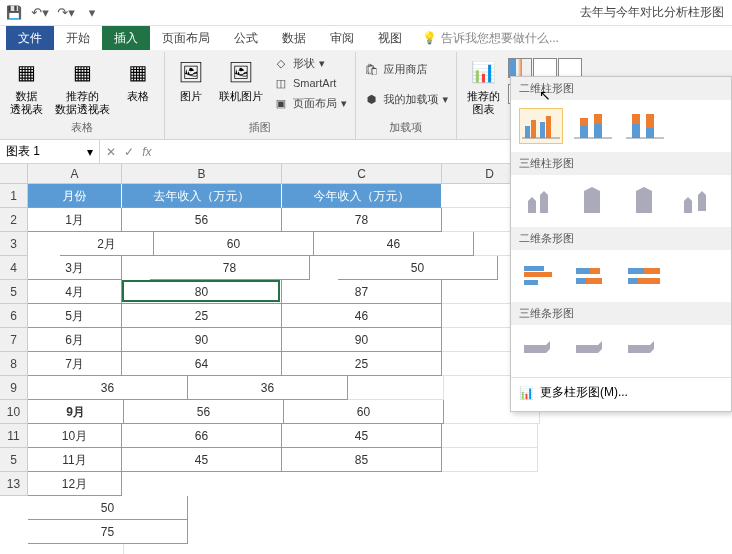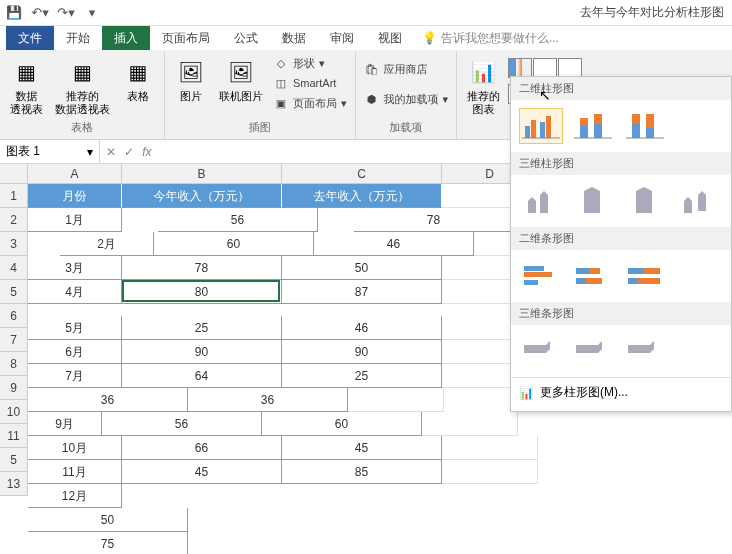--- a/index.html
+++ b/index.html
@@ -196,49 +196,49 @@
         <div class="row-h">8</div>
         <div class="row-h">9</div>
         <div class="row-h">10</div>
         <div class="row-h">11</div>
         <div class="row-h">5</div>
         <div class="row-h">13</div>
       </div>
     <div class="cells" id="cells" style="position:relative">
         <div style="display: flex;">
           <div class="table-header-cell" style="width: 94px;">月份</div>
+          <div class="table-header-cell" style="width: 160px;">去年收入（万元）</div>
           <div class="table-header-cell" style="width: 160px;">今年收入（万元）</div>
-          <div class="table-header-cell" style="width: 160px;">去年收入（万元）</div>
-          <div class="cell-blank" style="width: 96px;"></div>
-        </div>
-        <div style="display: flex; gap: 36px;">
+          <div class="cell-blank" style="width: 96px;"></div>
+        </div>
+        <div style="display: flex;">
           <div class="cell" style="width: 94px;">1月</div>
           <div class="cell" style="width: 160px;">56</div>
           <div class="cell" style="width: 160px;">78</div>
           <div class="cell-blank" style="width: 96px;"></div>
         </div>
         <div style="display: flex;">
           <div class="cell" style="width: 94px; margin-left: 32px;">2月</div>
           <div class="cell" style="width: 160px;">60</div>
           <div class="cell" style="width: 160px;">46</div>
           <div class="cell-blank" style="width: 96px;"></div>
         </div>
-        <div style="display: flex;">
+        <div style="display: flex; gap: 28px;">
           <div class="cell" style="width: 94px;">3月</div>
           <div class="cell" style="width: 160px;">78</div>
           <div class="cell" style="width: 160px;">50</div>
           <div class="cell-blank" style="width: 96px;"></div>
         </div>
         <div style="display: flex;">
           <div class="cell" style="width: 94px;">4月</div>
           <div class="cell" style="width: 160px;">80</div>
           <div class="cell" style="width: 160px;">87</div>
           <div class="cell-blank" style="width: 96px;"></div>
         </div>
-        <div style="display: flex; margin-top: 12px;">
+        <div style="display: flex;">
           <div class="cell" style="width: 94px;">5月</div>
           <div class="cell" style="width: 160px;">25</div>
           <div class="cell" style="width: 160px;">46</div>
           <div class="cell-blank" style="width: 96px;"></div>
         </div>
         <div style="display: flex;">
           <div class="cell" style="width: 94px;">6月</div>
           <div class="cell" style="width: 160px;">90</div>
           <div class="cell" style="width: 160px;">90</div>
           <div class="cell-blank" style="width: 96px;"></div>
@@ -248,21 +248,21 @@
           <div class="cell" style="width: 160px;">64</div>
           <div class="cell" style="width: 160px;">25</div>
           <div class="cell-blank" style="width: 96px;"></div>
         </div>
         <div style="display: flex;">
           <div class="cell" style="width: 160px;">36</div>
           <div class="cell" style="width: 160px;">36</div>
           <div class="cell-blank" style="width: 96px;"></div>
         </div>
         <div style="display: flex;">
-          <div class="cell" style="width: 74px;">9月</div>
+          <div class="cell" style="width: 96px; font-weight: bold;">9月</div>
           <div class="cell" style="width: 160px;">56</div>
           <div class="cell" style="width: 160px;">60</div>
           <div class="cell-blank" style="width: 96px;"></div>
         </div>
         <div style="display: flex;">
           <div class="cell" style="width: 94px;">10月</div>
           <div class="cell" style="width: 160px;">66</div>
           <div class="cell" style="width: 160px;">45</div>
           <div class="cell-blank" style="width: 96px;"></div>
         </div>

